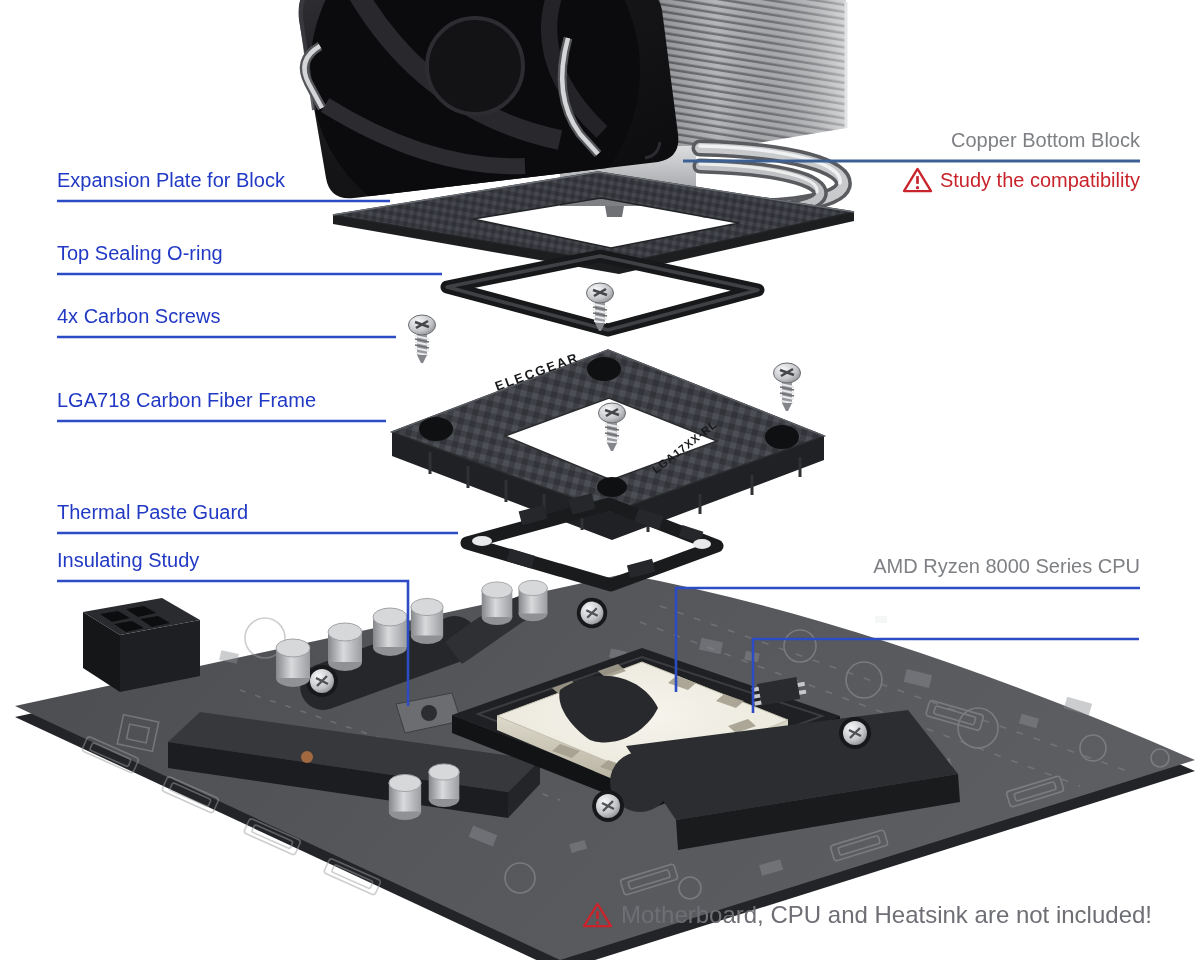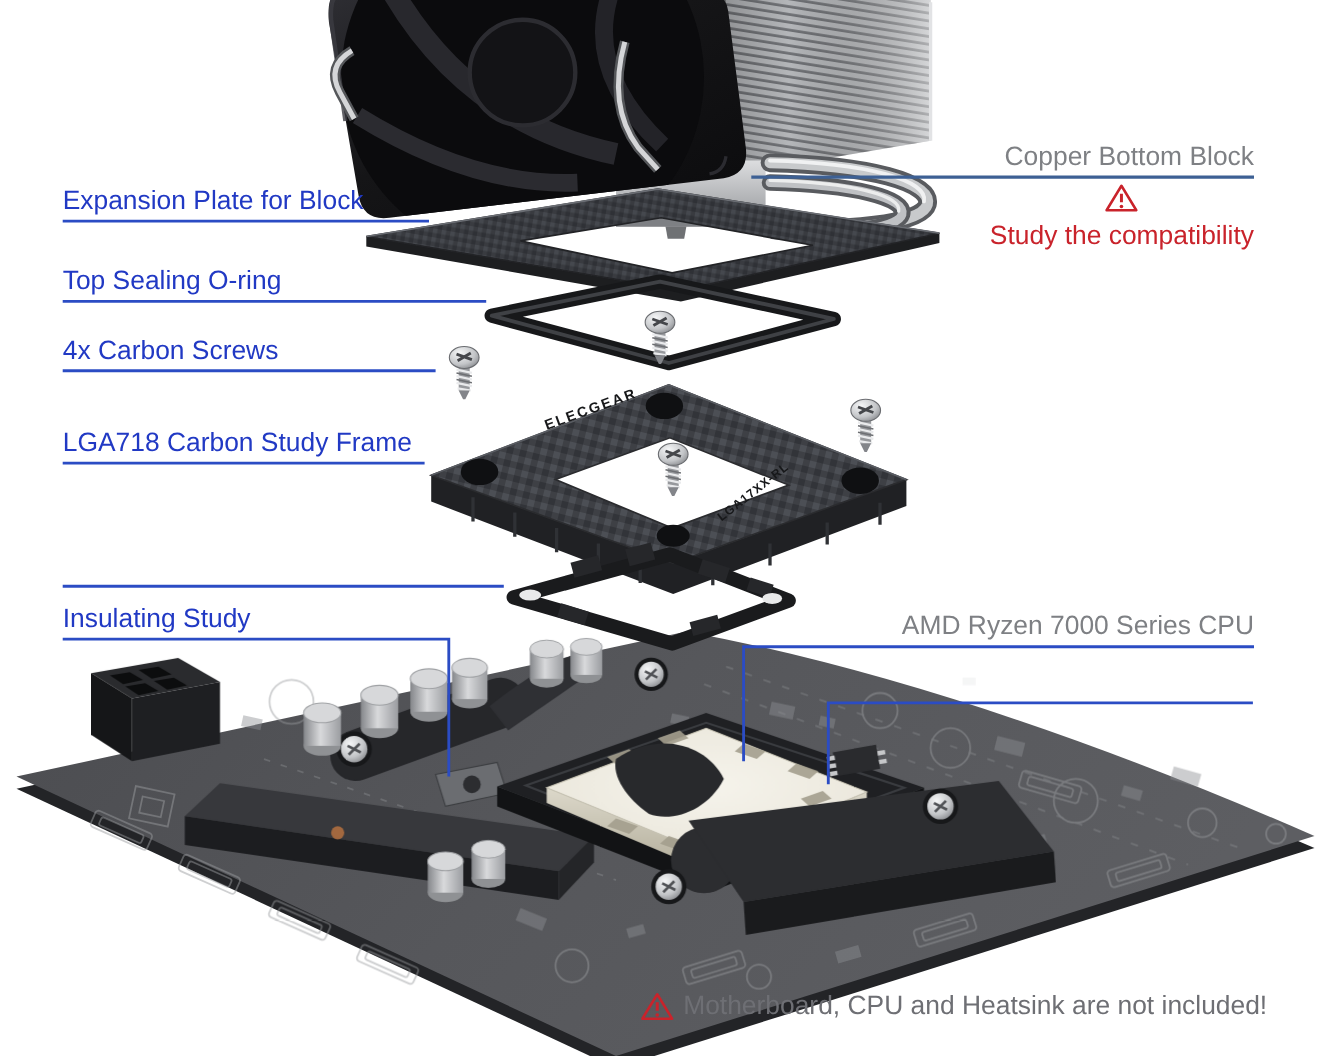--- a/index.html
+++ b/index.html
@@ -1,22 +1,22 @@
 <!DOCTYPE html>
 <html><head>
 <meta charset="utf-8">
 <style>
   html,body{margin:0;padding:0;background:#ffffff;}
   #stage{position:relative;width:1200px;height:960px;background:#ffffff;overflow:hidden;
          font-family:"Liberation Sans","DejaVu Sans",sans-serif;}
   #art{position:absolute;inset:0;}
-  .lbl{position:absolute;font-size:24px;line-height:1.15;white-space:nowrap;}
+  .lbl{position:absolute;font-size:20px;line-height:1.15;white-space:nowrap;}
   .lbl.blue{color:#2139c4;}
   .lbl.gray{color:#7e8084;text-align:right;}
-  .lbl.red{color:#c9232b;display:flex;align-items:center;gap:7px;flex-direction:column;}
+  .lbl.red{color:#c9232b;display:flex;align-items:center;gap:7px;}
   .lbl.note{color:#6e6f74;font-size:24px;display:flex;align-items:center;gap:8px;}
   .wicon{width:31px;height:28px;flex:0 0 auto;}
 </style>
 </head>
 <body>
 
 <div id="stage">
 
 <svg id="art" viewBox="0 0 1200 960" xmlns="http://www.w3.org/2000/svg">
   <defs>
@@ -320,35 +320,36 @@
     <path d="M57,581 L408,581 L408,706" stroke="#2b4cc4" stroke-width="2.6"></path>
     <path d="M683,161 L1140,161" stroke="#3d6094" stroke-width="3"></path>
     <path d="M1140,588 L676,588 L676,692" stroke="#2b4cc4" stroke-width="2.6"></path>
     <path d="M1139,639 L753,639 L753,713" stroke="#2b4cc4" stroke-width="2.6"></path>
   </g>
 </svg>
 
 <div class="lbl blue" style="left:57px;top:242px">Top Sealing O-ring</div>
 <div class="lbl blue" style="left:57px;top:169px">Expansion Plate for Block</div>
 <div class="lbl blue" style="left:57px;top:305px">4x Carbon Screws</div>
-<div class="lbl blue" style="left:57px;top:389px">LGA718 Carbon Study Frame</div>
+<div class="lbl blue" style="left:57px;top:389px">LGA718 Carbon Fiber Frame</div>
+<div class="lbl blue" style="left:57px;top:501px">Thermal Paste Guard</div>
 <div class="lbl blue" style="left:57px;top:549px">Insulating Study</div>
 
 <div class="lbl gray" style="right:60px;top:129px">Copper Bottom Block</div>
 
 <div class="lbl red" style="right:60px;top:166px">
   <svg class="wicon" viewBox="0 0 32 29">
     <path d="M16 3 L30 26 H2 Z" fill="none" stroke="#c9232b" stroke-width="2.4" stroke-linejoin="round"></path>
     <path d="M16 10.5 v8" stroke="#c9232b" stroke-width="2.8"></path>
     <circle cx="16" cy="22.5" r="1.7" fill="#c9232b"></circle>
   </svg>
   <span>Study the compatibility</span>
 </div>
 
-<div class="lbl gray" style="right:60px;top:555px">AMD Ryzen 7000 Series CPU</div>
+<div class="lbl gray" style="right:60px;top:555px">AMD Ryzen 8000 Series CPU</div>
 
 <div class="lbl note" style="right:48px;top:901px">
   <svg class="wicon" viewBox="0 0 32 29">
     <path d="M16 3 L30 26 H2 Z" fill="none" stroke="#c9232b" stroke-width="2.4" stroke-linejoin="round"></path>
     <path d="M16 10.5 v8" stroke="#c9232b" stroke-width="2.8"></path>
     <circle cx="16" cy="22.5" r="1.7" fill="#c9232b"></circle>
   </svg>
   <span>Motherboard, CPU and Heatsink are not included!</span>
 </div>
 

